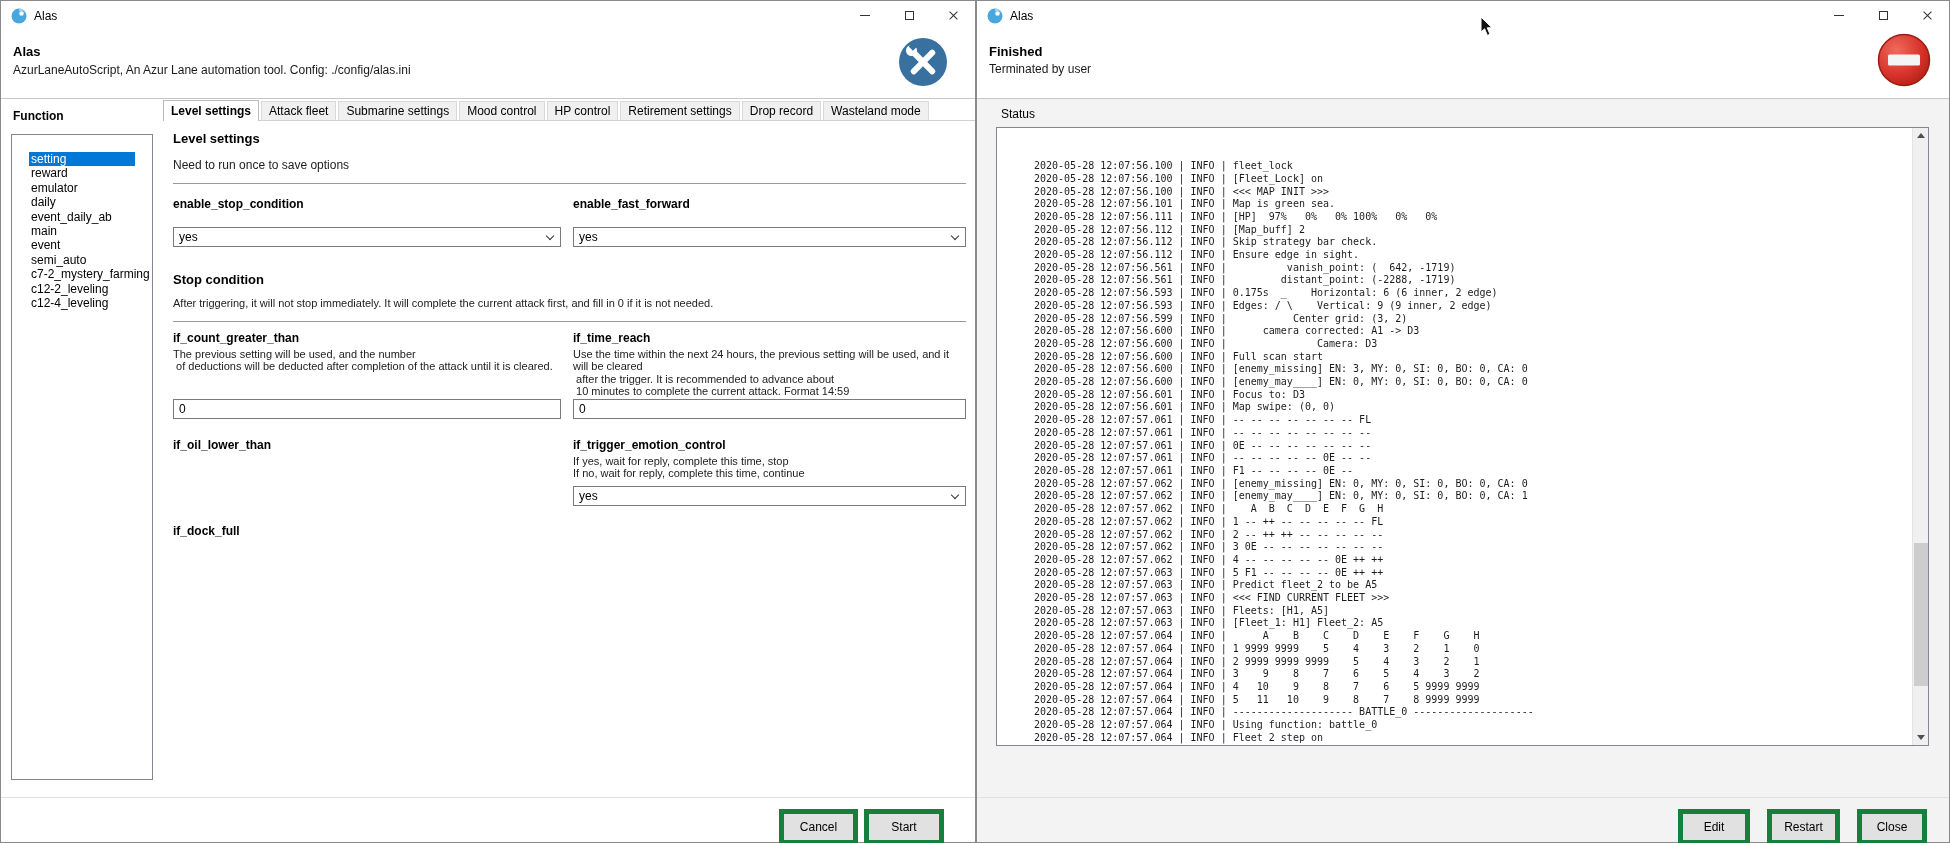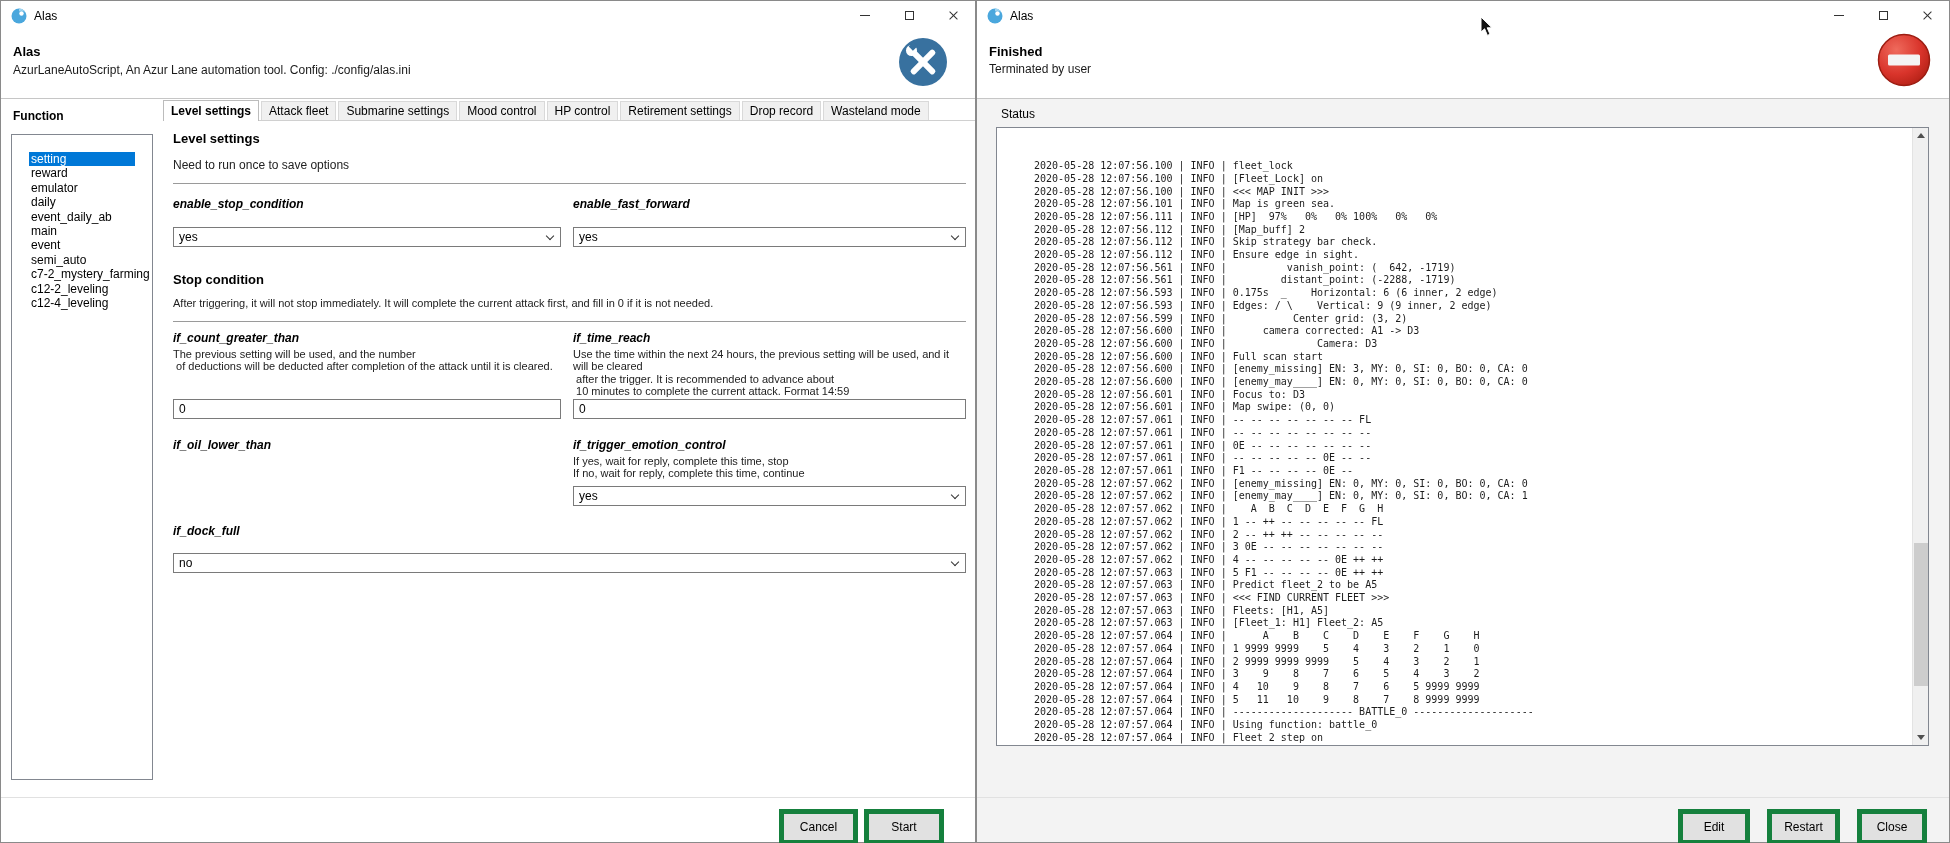--- a/index.html
+++ b/index.html
@@ -35,21 +35,21 @@
 
   
   .tabs { position:absolute; left:162px; top:99px; right:0; height:21px; display:flex; align-items:flex-end; border-bottom:1px solid #d0d0d0; }
   .tab { background:#f0f0f0; border:1px solid #d9d9d9; border-bottom:none; height:19px; line-height:18px; padding:0 7px; font-size:12px; margin-right:2px; white-space:nowrap; color:#000; }
   .tab.active { background:#fff; height:21px; line-height:20px; margin-bottom:-1px; border-color:#bcbcbc; font-weight:bold; }
 
   
   .sect-title { position:absolute; font-size:13px; font-weight:bold; color:#000; }
   .sect-sub { position:absolute; font-size:12px; color:#222; }
   .hr { position:absolute; height:0; border-top:1px solid #9a9a9a; }
-  .flabel { position:absolute; font-size:12px; font-weight:bold; color:#000;font-style:italic; }
+  .flabel { position:absolute; font-size:12px; font-weight:bold; color:#000; }
   .fhelp { position:absolute; font-size:11px; color:#222; white-space:pre; line-height:12.3px; }
   .select { position:absolute; height:20px; background:#fff; border:1px solid #7a7a7a; font-size:12px; line-height:18px; padding:0 18px 0 5px; color:#000; }
   .chev { position:absolute; right:7px; top:5px; width:6px; height:6px; border-left:1px solid #333; border-bottom:1px solid #333; transform:rotate(-45deg); }
   .tinput { position:absolute; height:20px; background:#fff; border:1px solid #7a7a7a; font-size:12px; padding:0 5px; font-family:"Liberation Sans",sans-serif; color:#000; }
 
   
   .footer-line { position:absolute; left:0; top:796px; width:100%; border-top:1px solid #e1e1e1; }
   .btn { position:absolute; top:808px; height:36px; background:#e1e1e1; border:5px solid #15803d; font-size:12px; font-family:"Liberation Sans",sans-serif; color:#000; text-align:center; }
 
   
@@ -163,24 +163,20 @@
     <div class="flabel" style="left:172px; top:437px">if_oil_lower_than</div>
     <div class="flabel" style="left:572px; top:437px">if_trigger_emotion_control</div>
     <div class="fhelp" style="left:572px; top:454px">If yes, wait for reply, complete this time, stop
 If no, wait for reply, complete this time, continue</div>
     <div class="select" style="left:572px; top:485px; width:393px">
       <span>yes</span>
       <i class="chev"></i>
     </div>
 
     <div class="flabel" style="left:172px; top:523px">if_dock_full</div>
-    <div class="select" style="left:172px; top:552px; width:793px">
-      <span>no</span>
-      <i class="chev"></i>
-    </div>
 
     <div class="footer-line"></div>
     <button class="btn" style="left:778px; width:79px">Cancel</button>
     <button class="btn" style="left:863px; width:80px">Start</button>
   </div>
 
   <div class="window right">
     <div class="titlebar">
       <svg class="app-icon" viewBox="0 0 16 16">
         <circle cx="8" cy="8" r="7.5" fill="#4aa7dd"></circle>

